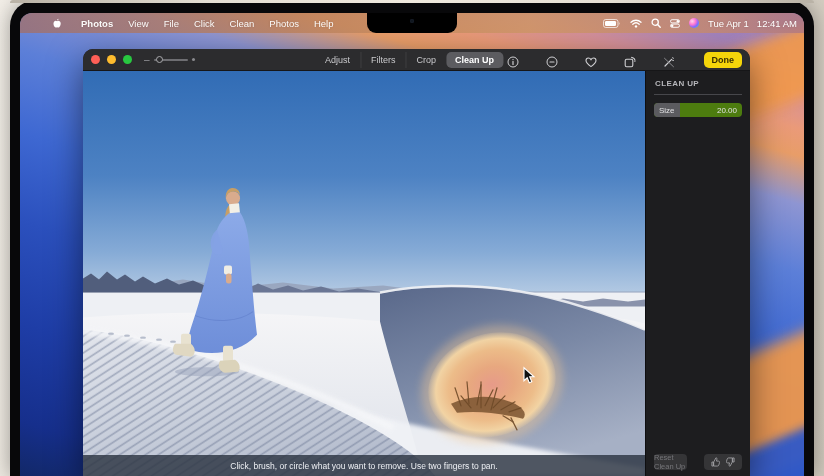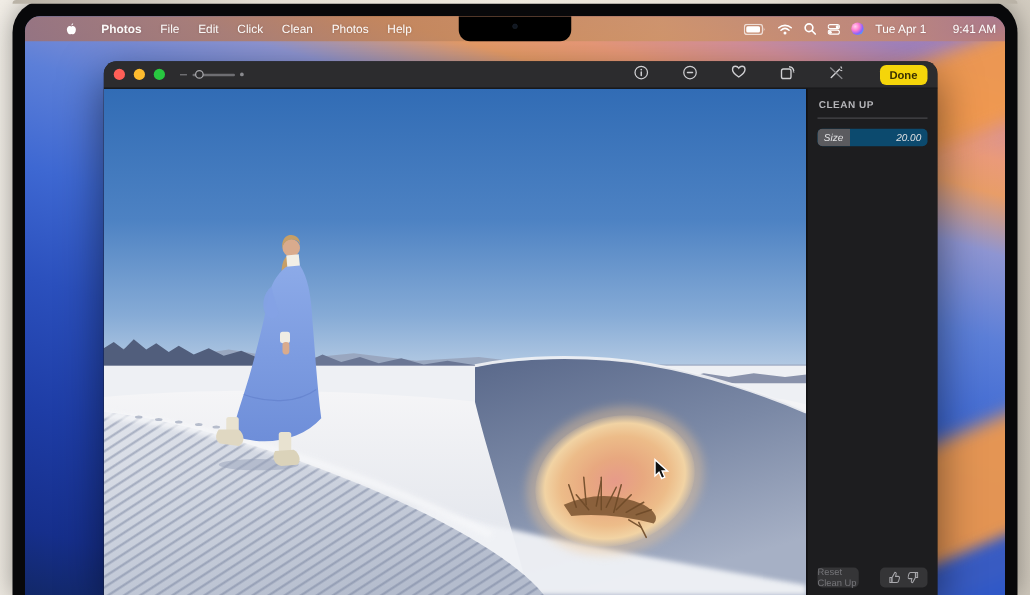--- a/index.html
+++ b/index.html
@@ -22,54 +22,54 @@
   .menubar { position:absolute; top:0; left:0; right:0; height:20px; display:flex; align-items:center; padding:0 7px 0 32px; z-index:40;
     background:linear-gradient(90deg,rgba(158,112,112,.82),rgba(186,128,92,.82) 35%,rgba(204,148,100,.82) 65%,rgba(196,136,110,.82) 88%,rgba(176,120,130,.82));
     color:#fff; font-size:9.5px; }
   .menu-items { display:flex; align-items:center; gap:15px; }
   .menu-item { color:rgba(255,255,255,.96); text-shadow:0 0 2px rgba(80,50,40,.25); cursor:default; }
   .menu-item.app { font-weight:bold; }
   .apple-logo { margin-right:3px; display:flex; align-items:center; }
   .mb-right { margin-left:auto; display:flex; align-items:center; gap:9px; }
   .mb-right svg { display:block; }
   .siri-orb { width:10px; height:10px; border-radius:50%; background:radial-gradient(circle at 32% 32%, #ffd2ef, #ff7ad0 35%, #8a63ff 62%, #2fb9ff 85%, #16d8a5); }
-  .clock { display:flex; gap:21px; font-size:9.5px; color:#fff; text-shadow:0 0 2px rgba(80,50,40,.25); }
+  .clock { display:flex; gap:8px; font-size:9.5px; color:#fff; text-shadow:0 0 2px rgba(80,50,40,.25); }
 
   
   .notch { position:absolute; top:0; left:347px; width:90px; height:20px; background:#000; border-radius:0 0 9px 9px; z-index:50; }
   .camera-dot { position:absolute; left:50%; top:6px; width:4px; height:4px; margin-left:-2px; border-radius:50%; background:#10161f; box-shadow:0 0 1px #2a3442 inset; }
 
   
   .window { position:absolute; left:63px; top:36px; width:667px; bottom:0; border-radius:10px 10px 0 0; overflow:hidden; display:flex; flex-direction:column; background:#1d1d1f; box-shadow:0 12px 34px rgba(0,0,0,.5); z-index:30; }
   .titlebar { height:22px; flex:0 0 22px; background:#2c2c2e; border-bottom:1px solid #161618; display:flex; align-items:center; padding:0 8px; position:relative; }
   .traffic { display:flex; gap:7px; align-items:center; }
   .tl { width:9px; height:9px; border-radius:50%; }
   .zoomslider { margin-left:12px; display:flex; align-items:center; gap:4px; }
   .zs-minus { color:#98989c; font-size:10px; line-height:1; }
   .zs-track { position:relative; width:34px; height:2px; background:#6e6e72; border-radius:1px; }
   .zs-handle { position:absolute; left:2px; top:-3px; width:7px; height:7px; border-radius:50%; border:1.5px solid #a8a8ac; background:#2c2c2e; }
   .zs-dot { width:3px; height:3px; border-radius:50%; background:#8a8a8e; }
   .tabs { position:absolute; left:50%; transform:translateX(-54%); display:flex; align-items:center; }
   .tab { font-size:9px; color:#c9c9cc; padding:3px 10px; border-right:1px solid rgba(255,255,255,.09); cursor:default; }
   .tab:nth-last-child(2) { border-right:none; }
   .tab.active { background:#5c5c60; border-radius:5px; color:#fff; border-right:none; font-weight:bold; padding:3px 9px; }
-  .tb-icons { margin-left:auto; display:flex; align-items:flex-start; gap:27px; }
+  .tb-icons { margin-left:auto; display:flex; align-items:flex-end; gap:27px; }
   .tb-icons svg { display:block; }
   .done-btn { font-size:9px; font-weight:bold; color:#3a3000; padding:3px 8px; border-radius:5px; margin-left:2px; }
 
   .win-body { flex:1; display:flex; min-height:0; }
   .photo-area { width:562px; flex:0 0 562px; position:relative; overflow:hidden; background:#101418; }
   .photo-area svg { position:absolute; inset:0; }
   .statusbar { position:absolute; left:0; right:0; bottom:0; height:21px; background:rgba(44,52,66,.82); display:flex; align-items:center; justify-content:center; font-size:8.5px; color:#eef0f4; z-index:5; }
 
   
   .sidebar { flex:1; background:#1d1d1f; border-left:1px solid #0e0e10; position:relative; padding:6px 8px; }
   .sb-title { font-size:8px; font-weight:bold; letter-spacing:.4px; color:#b6b6ba; margin:2px 0 6px 1px; }
   .sb-divider { height:1px; background:#47474b; margin-bottom:8px; }
-  .size-slider { position:relative; height:14px; background:#0c4a6e; border-radius:4px; overflow:hidden;font-style:italic; }
+  .size-slider { position:relative; height:14px; background:#4d7c0f; border-radius:4px; overflow:hidden; }
   .size-fill { position:absolute; left:0; top:0; bottom:0; width:30%; background:#5b5b5f; }
   .size-label { position:absolute; left:5px; top:50%; transform:translateY(-50%); font-size:8px; color:#e2e2e4; }
   .size-value { position:absolute; right:5px; top:50%; transform:translateY(-50%); font-size:8px; color:#e2e2e4; }
   .sb-bottom { position:absolute; left:8px; right:8px; bottom:6px; display:flex; gap:17px; }
   .reset-btn { flex:1; height:16px; background:#353537; border-radius:4px; color:#757579; font-size:7.5px; display:flex; align-items:center; justify-content:center; }
   .thumbs { width:38px; height:16px; background:#353537; border-radius:4px; display:flex; align-items:center; justify-content:center; gap:6px; }
   .thumbs svg { display:block; }
 </style>
 </head>
 <body>
@@ -84,22 +84,22 @@
     <div class="wp-band b3"></div>
 
     <div class="menubar">
       <div class="menu-items">
         <span class="apple-logo">
           <svg width="11" height="12" viewBox="0 0 12 12">
               <path fill="#fff" d="M7.6,3.1 C7.6,2.2 8.3,1.4 9.1,1.3 C9.2,2.2 8.4,3.1 7.6,3.1 Z M6,3.5 C5,3.5 3.6,4.7 3.6,6.7 C3.6,9 5.2,10.9 6.2,10.9 C6.7,10.9 7,10.6 7.6,10.6 C8.2,10.6 8.4,10.9 9,10.9 C10.1,10.9 11.5,9 11.5,6.6 C11.5,4.8 10.2,3.6 8.9,3.6 C8.1,3.6 7.7,4 7.5,4 C7.3,4 6.8,3.5 6,3.5 Z" transform="translate(-2,0)"></path>
             </svg>
         </span>
         <span class="menu-item app">Photos</span>
+        <span class="menu-item">View</span>
         <span class="menu-item">File</span>
-        <span class="menu-item">Edit</span>
         <span class="menu-item">Click</span>
         <span class="menu-item">Clean</span>
         <span class="menu-item">Photos</span>
         <span class="menu-item">Help</span>
       </div>
       <div class="mb-right">
         <span>
           <svg width="18" height="9" viewBox="0 0 18 9">
               <rect x="0.5" y="0.5" width="14.5" height="8" rx="2.2" fill="none" stroke="rgba(255,255,255,.7)"></rect>
               <rect x="2" y="2" width="11" height="5" rx="1.2" fill="#fff"></rect>
@@ -123,21 +123,21 @@
           <svg width="10" height="9" viewBox="0 0 10 9">
               <rect x="0.5" y="0.7" width="9" height="3.2" rx="1.6" fill="none" stroke="#fff" stroke-width="0.9"></rect>
               <circle cx="7.8" cy="2.3" r="1.2" fill="#fff"></circle>
               <rect x="0.5" y="5.1" width="9" height="3.2" rx="1.6" fill="none" stroke="#fff" stroke-width="0.9"></rect>
               <circle cx="2.2" cy="6.7" r="1.2" fill="#fff"></circle>
             </svg>
         </span>
         <span class="siri-orb"></span>
         <span class="clock">
           <span>Tue Apr 1</span>
-          <span>9:41 AM</span>
+          <span>12:41 AM</span>
         </span>
       </div>
     </div>
 
     <div class="notch">
       <span class="camera-dot"></span>
     </div>
 
     <div class="window">
       <div class="titlebar">
@@ -145,20 +145,26 @@
           <span class="tl" style="background:#ff5f57"></span>
           <span class="tl" style="background:#febc2e"></span>
           <span class="tl" style="background:#28c840"></span>
         </div>
         <div class="zoomslider">
           <span class="zs-minus">–</span>
           <span class="zs-track">
               <span class="zs-handle"></span>
             </span>
           <span class="zs-dot"></span>
+        </div>
+        <div class="tabs">
+          <span class="tab">Adjust</span>
+          <span class="tab">Filters</span>
+          <span class="tab">Crop</span>
+          <span class="tab active">Clean Up</span>
         </div>
         <div class="tb-icons">
           <span>
             <svg width="12" height="12" viewBox="0 0 12 12">
                 <circle cx="6" cy="6" r="5" fill="none" stroke="#cfcfd2" stroke-width="1"></circle>
                 <circle cx="6" cy="3.6" r="0.7" fill="#cfcfd2"></circle>
                 <rect x="5.4" y="5" width="1.2" height="4" rx="0.6" fill="#cfcfd2"></rect>
               </svg>
           </span>
           <span>
@@ -309,20 +315,23 @@
                     <path d="M428,346 l6,12"></path>
                 </g>
               </g>
             </g>
 
             <g transform="translate(441,296)">
               <path d="M0,0 L0,13 L3.2,10 L5.3,15 L7.8,13.9 L5.7,9 L10,9 Z" fill="#111" stroke="#fff" stroke-width="1.1"></path>
             </g>
           </svg>
 
+          <div class="statusbar">
+            <span>Click, brush, or circle what you want to remove. Use two fingers to pan.</span>
+          </div>
         </div>
 
         <div class="sidebar">
           <div class="sb-title">CLEAN UP</div>
           <div class="sb-divider"></div>
           <div class="size-slider">
             <span class="size-fill" style="width: 30%;"></span>
             <span class="size-label">Size</span>
             <span class="size-value">20.00</span>
           </div>

